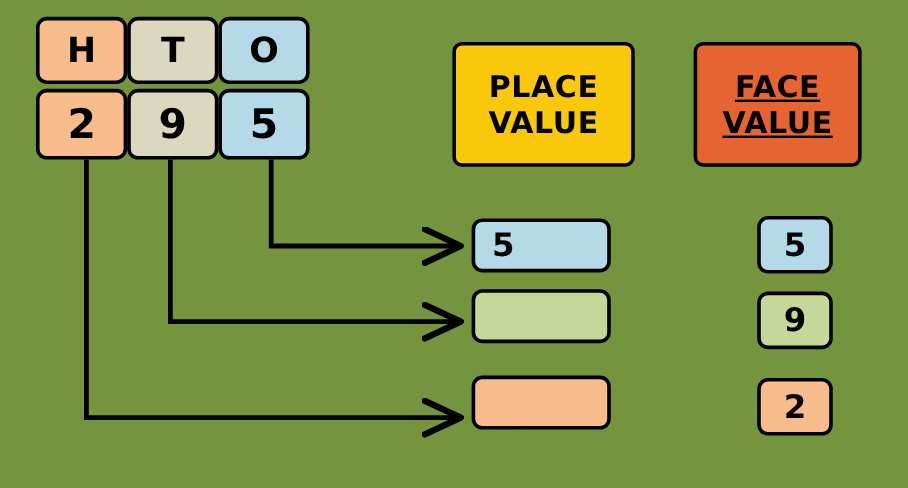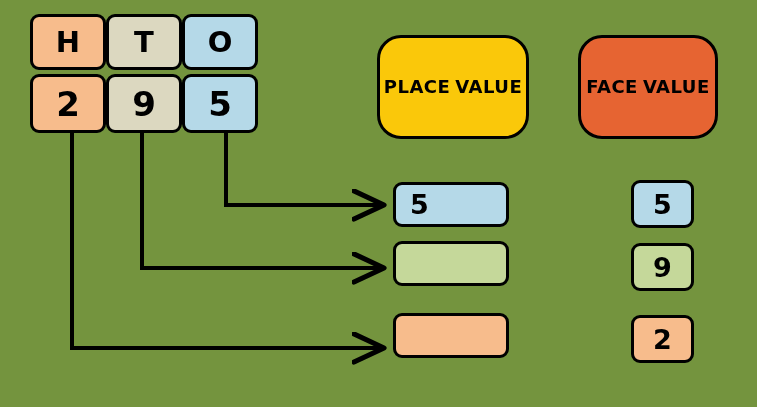--- a/index.html
+++ b/index.html
@@ -58,37 +58,39 @@
   
   .c-orange { background: #f7bc8c; }
   .c-tan    { background: #dcd8c0; }
   .c-blue   { background: #b5d9e8; }
   .c-green  { background: #c5d89a; }
   .c-yellow { background: #fac80a; }
   .c-red    { background: #e66432; }
 
   
   .banner {
-    border-radius: 24px;
-    font-size: 18px;
+    border-radius: 8px;
+    flex-direction: column;
+    font-size: 25px;
     letter-spacing: 0.5px;
     text-align: center;
     gap: 5px;
   }
   #place-value-header {
     left: 377px;
     top: 35px;
     width: 152px;
     height: 104px;
   }
   #face-value-header {
     left: 578px;
     top: 35px;
     width: 140px;
     height: 104px;
+    text-decoration: underline;
   }
   .banner-line { display: block; }
 
   
   .pv-box {
     left: 393px;
     width: 116px;
     height: 45px;
     justify-content: flex-start;
     padding-left: 14px;

